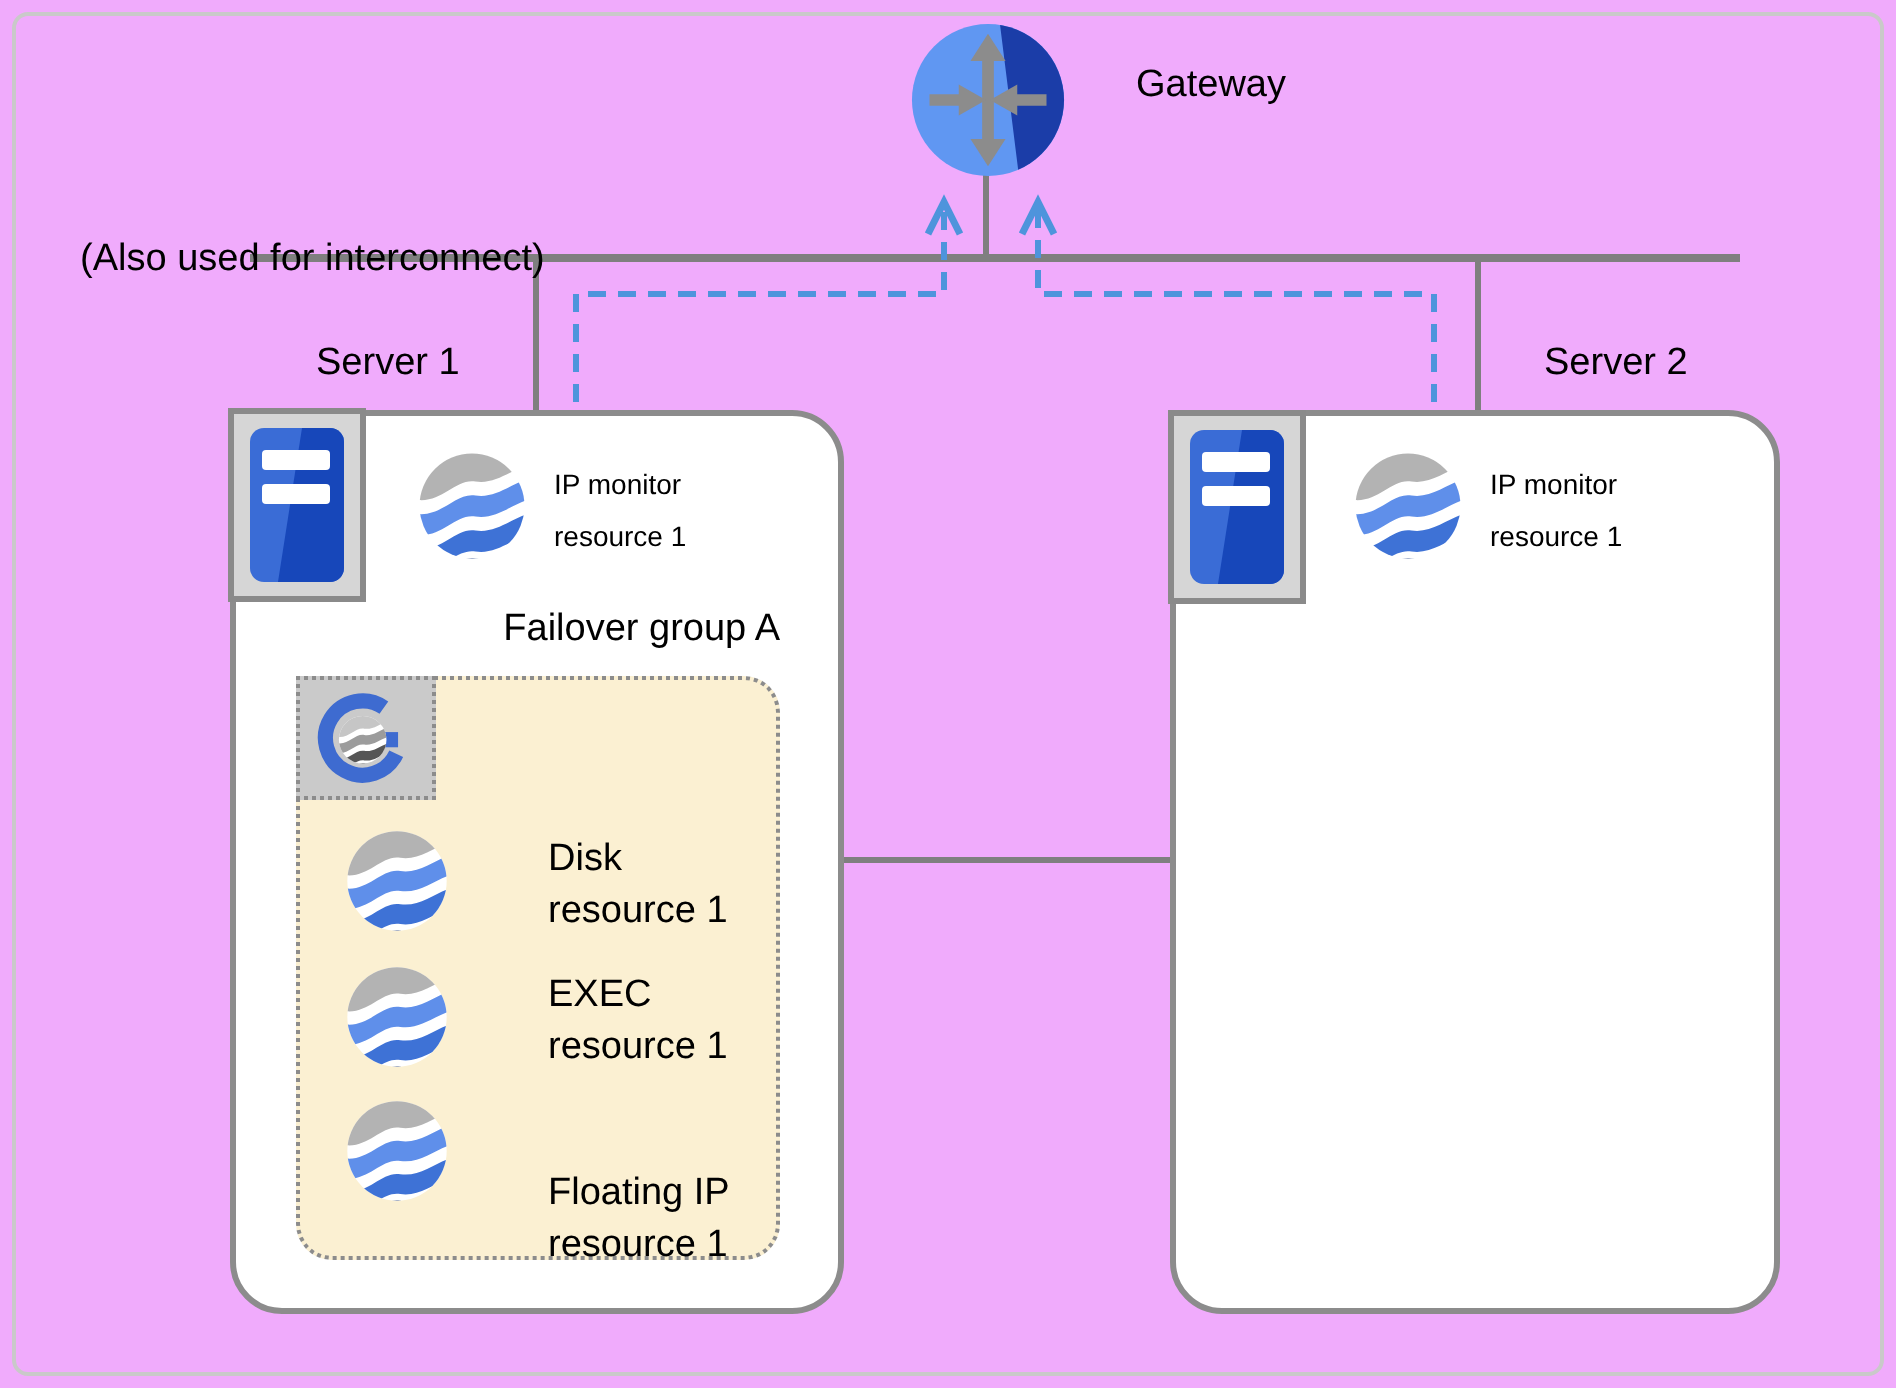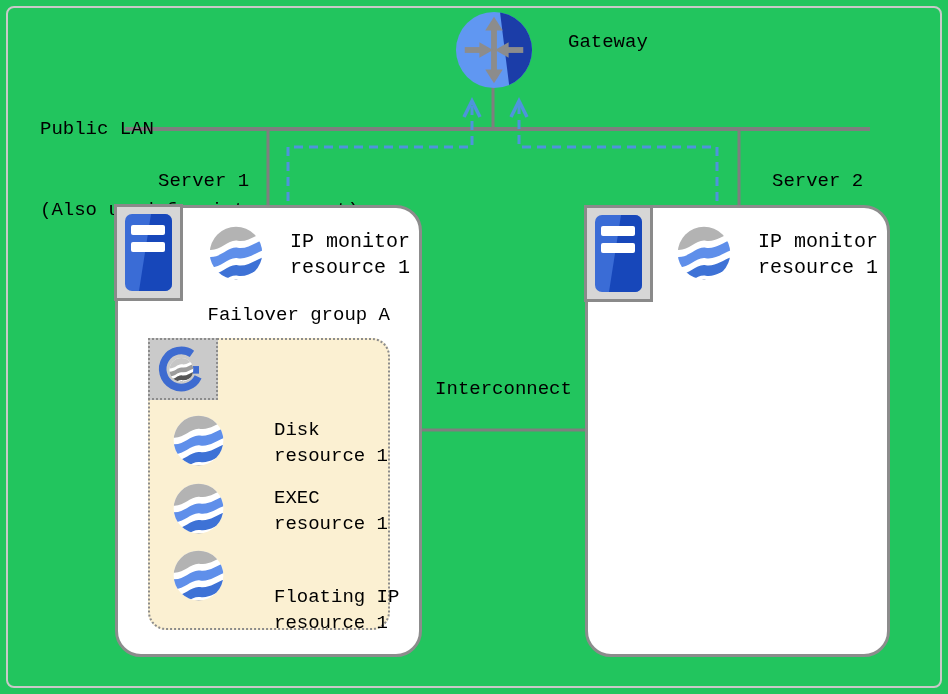--- a/index.html
+++ b/index.html
@@ -1,32 +1,32 @@
 <!DOCTYPE html>
 <html><head>
 <meta charset="utf-8">
 <style>
   * { margin:0; padding:0; box-sizing:border-box; }
   html,body { background:#fff; }
   body { font-family:"Liberation Sans", sans-serif; color:#000; }
-  .canvas { position:relative; width:948px; height:694px; background:#22c55e; overflow:hidden;font-family:Liberation Mono, monospace; }
+  .canvas { position:relative; width:948px; height:694px; background:#f0abfc; overflow:hidden; }
   .page-border { position:absolute; left:6px; top:6px; width:936px; height:682px;
                  border:2px solid #c9c9c9; border-radius:8px; }
   .lbl { position:absolute; font-size:19px; line-height:27px; white-space:pre; }
   .overlay { position:absolute; left:0; top:0; width:948px; height:694px; pointer-events:none; }
   .server-box { position:absolute; width:307px; height:452px; background:#fff;
                 border:3px solid #8c8c8c; border-radius:26px; }
   .box1 { left:115px; top:205px; }
   .box2 { left:585px; top:205px; width:305px; }
   .tower { position:absolute; width:69px; height:97px; }
   .tower1 { left:114px; top:204px; }
   .tower2 { left:584px; top:205px; }
   .sphere { position:absolute; width:56px; height:56px; }
   .res-sphere { position:absolute; width:53px; height:53px; }
-  .two-line { position:absolute; font-size:20px; line-height:26px;margin-left:13px; }
+  .two-line { position:absolute; font-size:14px; line-height:26px; }
   .two-line span { display:block; }
   .group-box { position:absolute; left:148px; top:338px; width:242px; height:292px;
                background:#fbf0d2; border:2px dotted #8c8c8c;
                border-radius:0 18px 18px 18px; }
   .g-square { position:absolute; left:148px; top:338px; width:70px; height:62px;
               background:#cacaca; border:2px dotted #8c8c8c;
               display:flex; align-items:center; justify-content:center; }
   .group-title { position:absolute; left:148px; top:304px; width:242px;
                  text-align:right; font-size:19px; }
   .ic-label { position:absolute; font-size:19px; line-height:26px;margin-left:27px; }
@@ -95,32 +95,30 @@
     <polygon points="40,6 31,20 49,20" fill="#8c8c8c"></polygon>
     <polygon points="40,74 31,60 49,60" fill="#8c8c8c"></polygon>
     <line x1="10" y1="40" x2="27" y2="40" stroke="#8c8c8c" stroke-width="6"></line>
     <polygon points="39,40 25,32 25,48" fill="#8c8c8c"></polygon>
     <line x1="70" y1="40" x2="53" y2="40" stroke="#8c8c8c" stroke-width="6"></line>
     <polygon points="41,40 55,32 55,48" fill="#8c8c8c"></polygon>
   </svg>
   <div class="lbl" style="left:568px;top:29px">Gateway</div>
 
   <div class="lbl" style="left:40px;top:62px">
-    <span style="display:block">Public LAN</span>
     <span style="display:block">(Also used for interconnect)</span>
   </div>
 
   <div class="lbl" style="left:158px;top:168px">Server 1</div>
   <div class="lbl" style="left:772px;top:168px">Server 2</div>
 
   <div class="server-box box1"></div>
   <div class="server-box box2"></div>
 
   <div class="interconnect-lbl">
-    <span style="display:block">Interconnect</span>
   </div>
 
   <svg class="tower tower1" viewBox="0 0 69 97">
       <use href="#server-tower"></use>
     </svg>
   <svg class="tower tower2" viewBox="0 0 69 97">
       <use href="#server-tower"></use>
     </svg>
 
   <svg class="sphere" style="left:208px;top:225px" viewBox="0 0 64 64">

